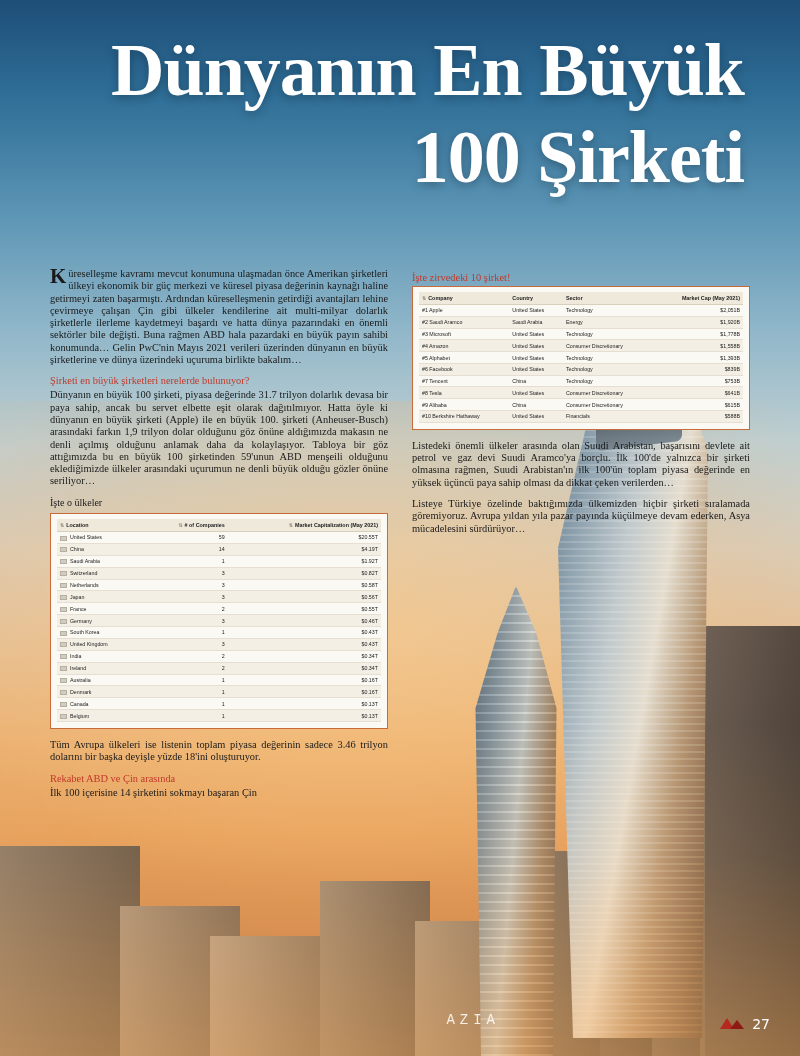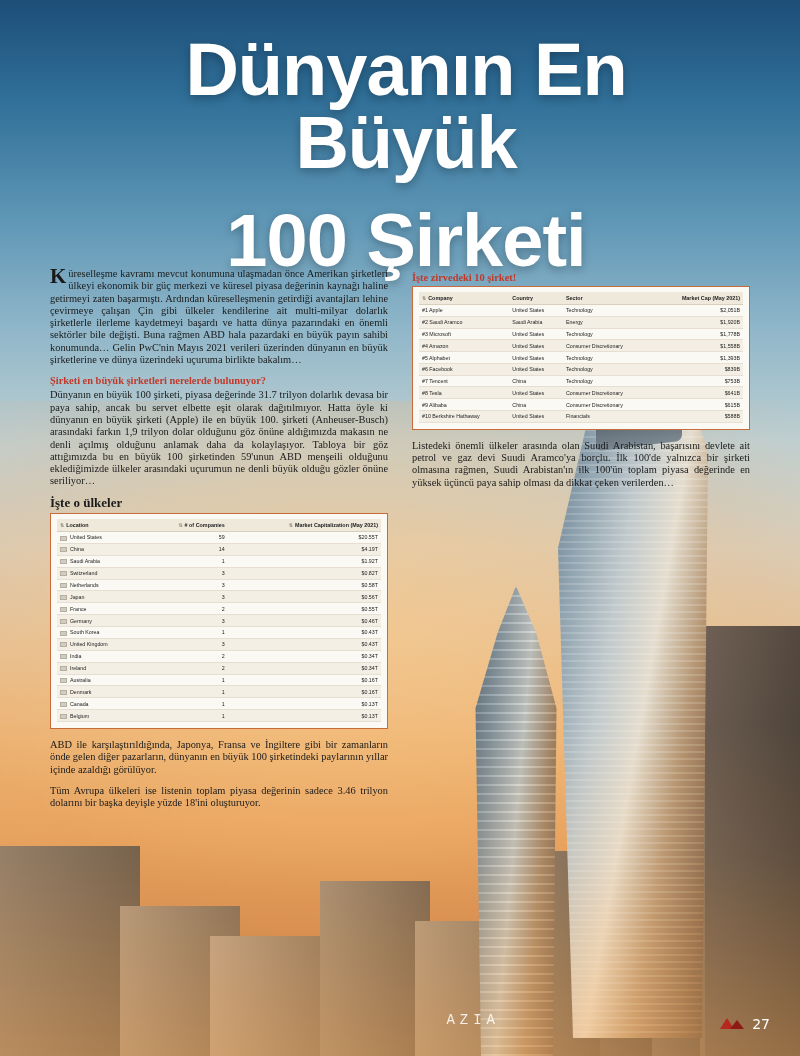--- a/index.html
+++ b/index.html
@@ -84,56 +84,56 @@
 
   #haze {
     position:absolute; left:0; right:0; bottom:0; height:330px;
     background: linear-gradient(to top, rgba(255,178,96,.45), rgba(255,190,120,.12) 60%, rgba(255,255,255,0));
     pointer-events:none;
   }
 
   
   #title-wrap {
     position:absolute; top: 34px; right: 56px; left: 68px;
-    text-align: center;
-    font-family: Liberation Sans, sans-serif;
+    text-align: right;
+    font-family: Liberation Serif, serif;
   }
   .title-line {
     font-weight: bold;
     color: #ffffff;
     font-size: 74px;
     line-height: 0.98;
     letter-spacing: -1px;
     text-shadow: 0 3px 10px rgba(0,0,0,.28);
   }
-  .title-line.l2 { margin-top: 26px; }
+  .title-line.l2 { margin-top: 14px; }
 
   
   #content {
     position:absolute; left: 50px; top: 268px; width: 700px;
   }
   .cols { display: flex; gap: 24px; }
   .col { width: 338px; }
   p, .para {
     color: #1a1a1a;
     font-size: 10.4px;
     line-height: 12.3px;
     margin: 0 0 9px 0;
     text-align: justify;
     font-family: "Liberation Serif", serif;
   }
   .para .dropcap {
     float: left; font-size: 21px; line-height: 17px; padding-right: 2px;
     font-weight: bold; font-family: "Liberation Serif", serif;
   }
   .sub-head {
-    color: #c0392b; font-weight: bold; font-size: 10.4px; line-height: 12px;
+    color: #c0392b; font-weight: normal; font-size: 10.4px; line-height: 12px;
     margin: 4px 0 2px 0; font-family: "Liberation Serif", serif;
   }
-  .plain-head { color:#1a1a1a; font-size:13px; margin: 2px 0 4px; font-weight: bold; }
+  .plain-head { color:#1a1a1a; font-size:10px; margin: 2px 0 4px; }
 
   
   .tbl-box {
     border: 1px solid #c86a3a;
     background: #fbf9f4;
     padding: 5px 6px 6px;
     margin: 2px 0 10px;
   }
   table { width: 100%; border-collapse: collapse; font-family: "Liberation Sans", sans-serif; }
   thead th {
@@ -297,23 +297,24 @@
               </tr>
               <tr>
                 <td><span class="flag"></span>Belgium</td>
                 <td class="num">1</td>
                 <td class="num">$0.13T</td>
               </tr>
             </tbody>
         </table>
       </div>
 
-      <p>ABD ile karşılaştırıldığında, Japonya, Fransa ve İngiltere gibi bir zamanların önde gelen diğer pazarların, dünyanın en büyük 100 şirketindeki paylarının yıllar içinde azaldığı görülüyor.</p>
       <p>Tüm Avrupa ülkeleri ise listenin toplam piyasa değerinin sadece 3.46 trilyon dolarını bir başka deyişle yüzde 18'ini oluşturuyor.</p>
 
+      <div class="sub-head">Rekabet ABD ve Çin arasında</div>
+      <p>İlk 100 içerisine 14 şirketini sokmayı başaran Çin</p>
     </div>
 
     <div class="col">
 
       <div class="sub-head">İşte zirvedeki 10 şirket!</div>
 
       <div class="tbl-box">
         <table>
           <thead>
             <tr>
@@ -382,20 +383,21 @@
                 <td>#10 Berkshire Hathaway</td>
                 <td>United States</td>
                 <td>Financials</td>
                 <td class="num">$588B</td>
               </tr>
             </tbody>
         </table>
       </div>
 
       <p>Listedeki önemli ülkeler arasında olan Suudi Arabistan, başarısını devlete ait petrol ve gaz devi Suudi Aramco'ya borçlu. İlk 100'de yalnızca bir şirketi olmasına rağmen, Suudi Arabistan'ın ilk 100'ün toplam piyasa değerinde en yüksek üçüncü paya sahip olması da dikkat çeken verilerden…</p>
+      <p>Listeye Türkiye özelinde baktığımızda ülkemizden hiçbir şirketi sıralamada göremiyoruz. Avrupa yıldan yıla pazar payında küçülmeye devam ederken, Asya mücadelesini sürdürüyor…</p>
     </div>
 
   </div>
 </div>
 
 <div id="folio">
   <span class="mark">
     <svg width="34" height="16" viewBox="0 0 34 16">
       <path d="M2 13 L9 2 L16 13 Z" fill="#b4281f"></path>
       <path d="M12 13 L19 4 L26 13 Z" fill="#8e1a14"></path>

